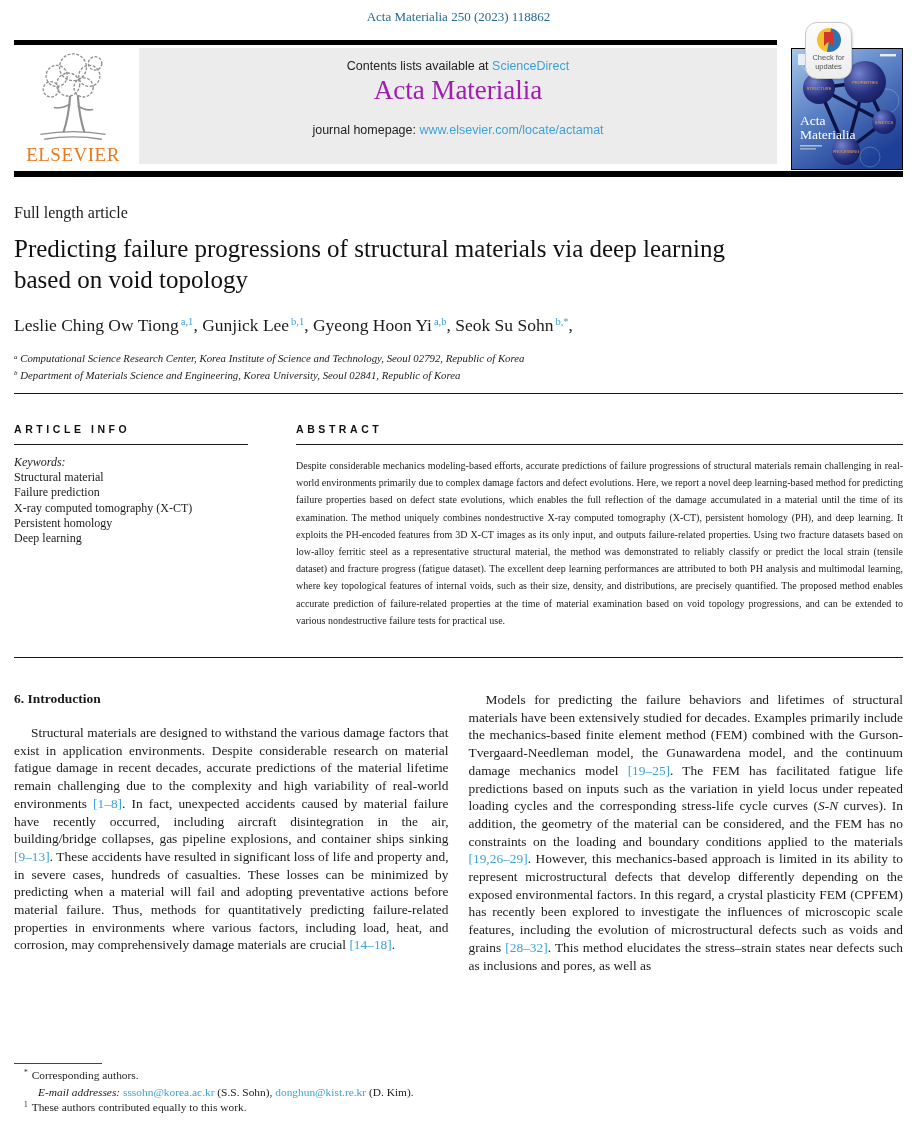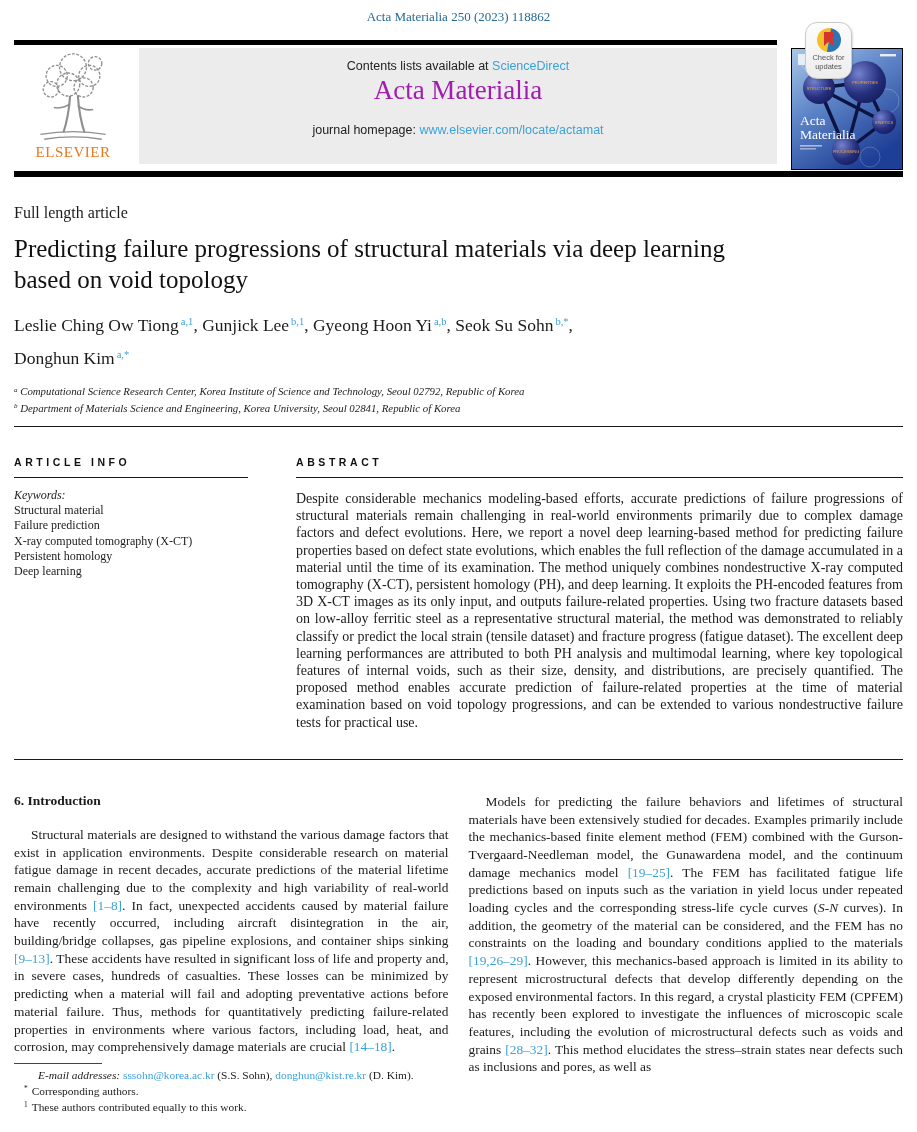--- a/index.html
+++ b/index.html
@@ -15,21 +15,21 @@
   .journal-header { position:relative; margin-top:15px; height:137px; }
   .bar-top { position:absolute; top:0; left:0; width:763px; height:5px; background:#000; }
   .bar-bottom { position:absolute; bottom:0; left:0; width:889px; height:6px; background:#000; }
   .gray-box { position:absolute; left:125px; top:8px; width:638px; height:116px; background:#ececec; text-align:center; }
   .contents-line { margin-top:11px; font-family:"Liberation Sans", sans-serif; font-size:12.5px; color:#222; }
   .journal-title { margin-top:2px; font-size:27px; color:#a21caf; }
   .homepage-line { margin-top:17px; font-family:"Liberation Sans", sans-serif; font-size:12.5px; color:#222; }
   .link { color:#3ba1d9; }
   .elsevier { position:absolute; left:0; top:8px; width:118px; height:120px; text-align:center; }
   .elsevier svg { display:block; margin:0 auto; }
-  .elsevier-label { font-size:15px; letter-spacing:0.5px; color:#e8791e; margin-top:-2px; }
+  .elsevier-label { font-size:19px; letter-spacing:0.5px; color:#e8791e; margin-top:-2px; }
 
   
   .cover { position:absolute; right:0; top:8px; width:112px; height:122px; border:1px solid #000; }
   .cover svg { display:block; }
 
   
   .type-label { margin-top:27px; font-size:16px; }
   .article-title { margin-top:11px; font-size:25px; line-height:31px; color:#111; }
   .authors { margin-top:15px; font-size:17.5px; line-height:30px; }
   .supb { font-size:0.60em; position:relative; top:-0.55em; color:#3ba1d9; margin-left:2px; }
@@ -45,21 +45,21 @@
   .rule-full { border-top:1px solid #1a1a1a; margin-top:9px; }
 
   
   .info-row { display:flex; padding-top:29px; }
   .info-col { width:234px; flex:none; }
   .abs-col { flex:1; margin-left:48px; }
   .sec-heading { font-family:"Liberation Sans", sans-serif; font-size:10.5px; letter-spacing:0.34em; color:#111;font-weight:bold; }
   .head-rule { border-top:1px solid #1a1a1a; margin-top:9px; }
   .keywords { margin-top:10px; font-size:12px; line-height:15.2px; }
   .kw-label { font-style:italic; }
-  .abstract-text { margin-top:12px; font-size:14px; line-height:17.2px; text-align:justify; }
+  .abstract-text { margin-top:12px; font-size:10px; line-height:17.2px; text-align:justify; }
 
   .rule-mid { border-top:1px solid #1a1a1a; margin-top:28px; }
 
   
   .body-row { display:flex; padding-top:33px; }
   .body-col { flex:1; }
   .body-col.left { margin-right:20px; }
   .intro-heading { font-size:13.5px; font-weight:bold; }
   .para { font-size:13.4px; line-height:17.7px; text-align:justify; text-indent:17px; }
   .body-col.left .para { margin-top:17px; }
@@ -170,21 +170,20 @@
       </div>
     </div>
 
     <div class="article-title">
       <div>Predicting failure progressions of structural materials via deep learning</div>
       <div>based on void topology</div>
     </div>
 
     <div class="authors">
       <div><span>Leslie Ching Ow Tiong</span><span class="supb">a,1</span><span>, </span><span>Gunjick Lee</span><span class="supb">b,1</span><span>, </span><span>Gyeong Hoon Yi</span><span class="supb">a,b</span><span>, </span><span>Seok Su Sohn</span><span class="supb">b,*</span><span>,</span></div>
-      <div><span>Donghun Kim</span><span class="supb">a,*</span></div>
     </div>
 
     <div class="affiliations">
       <div><span class="affil-sup">a</span> <span class="affil-text">Computational Science Research Center, Korea Institute of Science and Technology, Seoul 02792, Republic of Korea</span></div>
       <div><span class="affil-sup">b</span> <span class="affil-text">Department of Materials Science and Engineering, Korea University, Seoul 02841, Republic of Korea</span></div>
     </div>
 
     <div class="rule-full"></div>
 
     <div class="info-row">
@@ -217,18 +216,18 @@
       <div class="body-col">
         <div class="para" style="margin-top:0;"><span>Models for predicting the failure behaviors and lifetimes of structural materials have been extensively studied for decades. Examples primarily include the mechanics-based finite element method (FEM) combined with the Gurson-Tvergaard-Needleman model, the Gunawardena model, and the continuum damage mechanics model </span><span class="link">[19–25]</span><span>. The FEM has facilitated fatigue life predictions based on inputs such as the variation in yield locus under repeated loading cycles and the corresponding stress-life cycle curves (</span><span class="it">S-N</span><span> curves). In addition, the geometry of the material can be considered, and the FEM has no constraints on the loading and boundary conditions applied to the materials </span><span class="link">[19,26–29]</span><span>. However, this mechanics-based approach is limited in its ability to represent microstructural defects that develop differently depending on the exposed environmental factors. In this regard, a crystal plasticity FEM (CPFEM) has recently been explored to investigate the influences of microscopic scale features, including the evolution of microstructural defects such as voids and grains </span><span class="link">[28–32]</span><span>. This method elucidates the stress–strain states near defects such as inclusions and pores, as well as</span></div>
       </div>
     </div>
 
   </div>
 
   <div class="footnotes">
     <div class="fn-rule"></div>
     <div class="fn">
+      <div class="fn-line"><span class="fnsup">*</span><span>Corresponding authors.</span></div>
       <div class="fn-line indent"><span class="it">E-mail addresses: </span><span class="link">sssohn@korea.ac.kr</span><span> (S.S. Sohn), </span><span class="link">donghun@kist.re.kr</span><span> (D. Kim).</span></div>
-      <div class="fn-line"><span class="fnsup">*</span><span>Corresponding authors.</span></div>
       <div class="fn-line"><span class="fnsup">1</span><span>These authors contributed equally to this work.</span></div>
     </div>
   </div>
 </div>
 
 </body></html>

